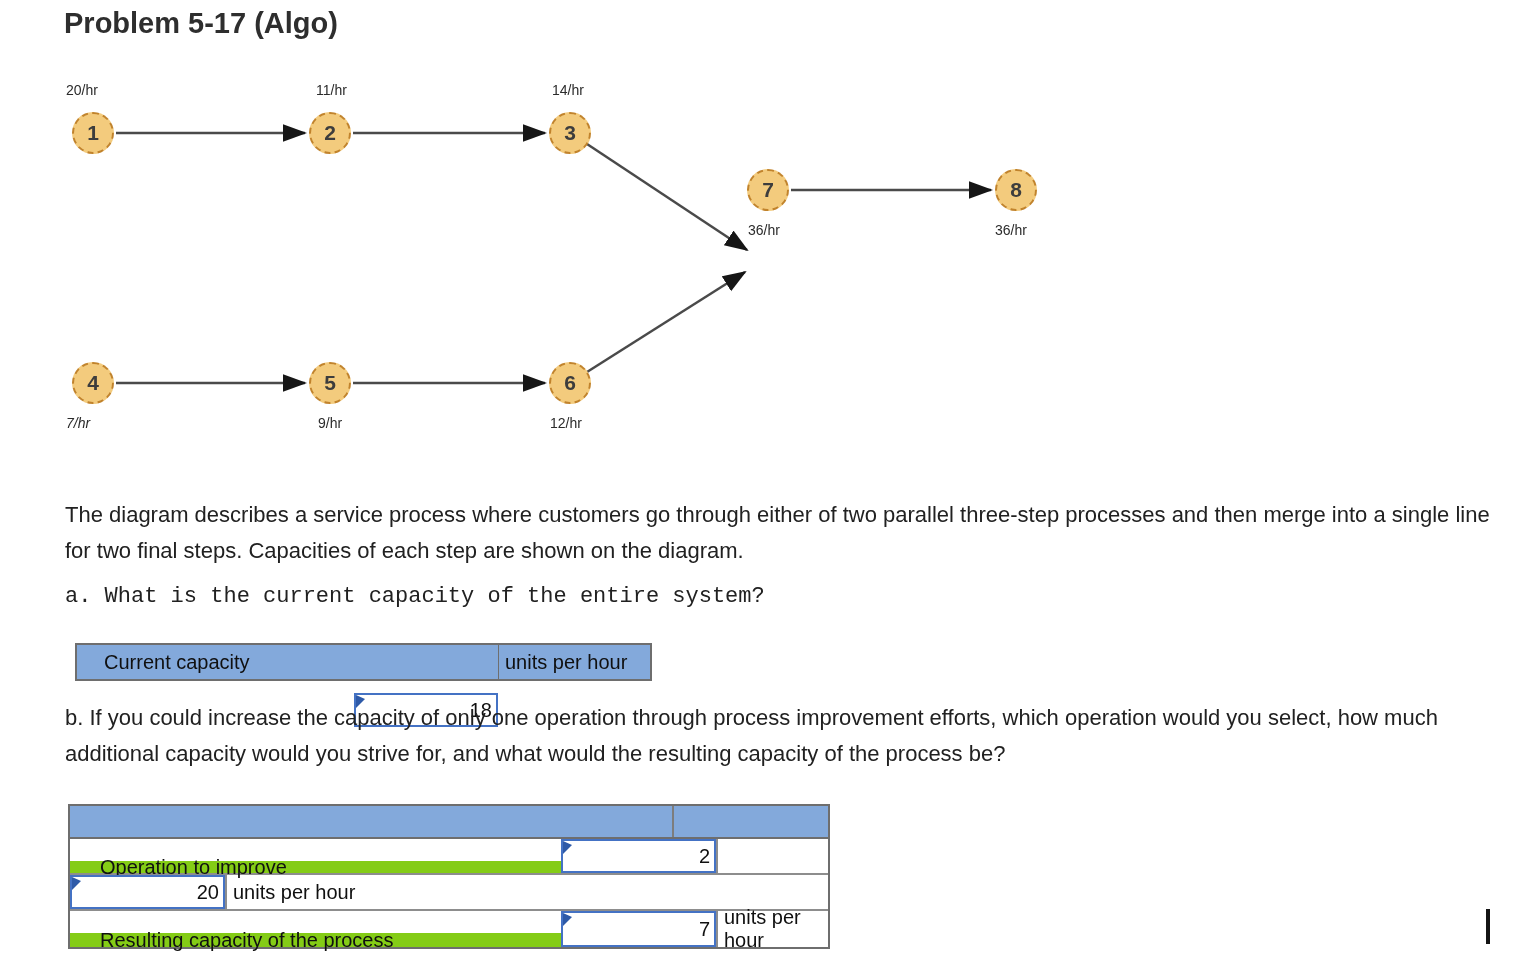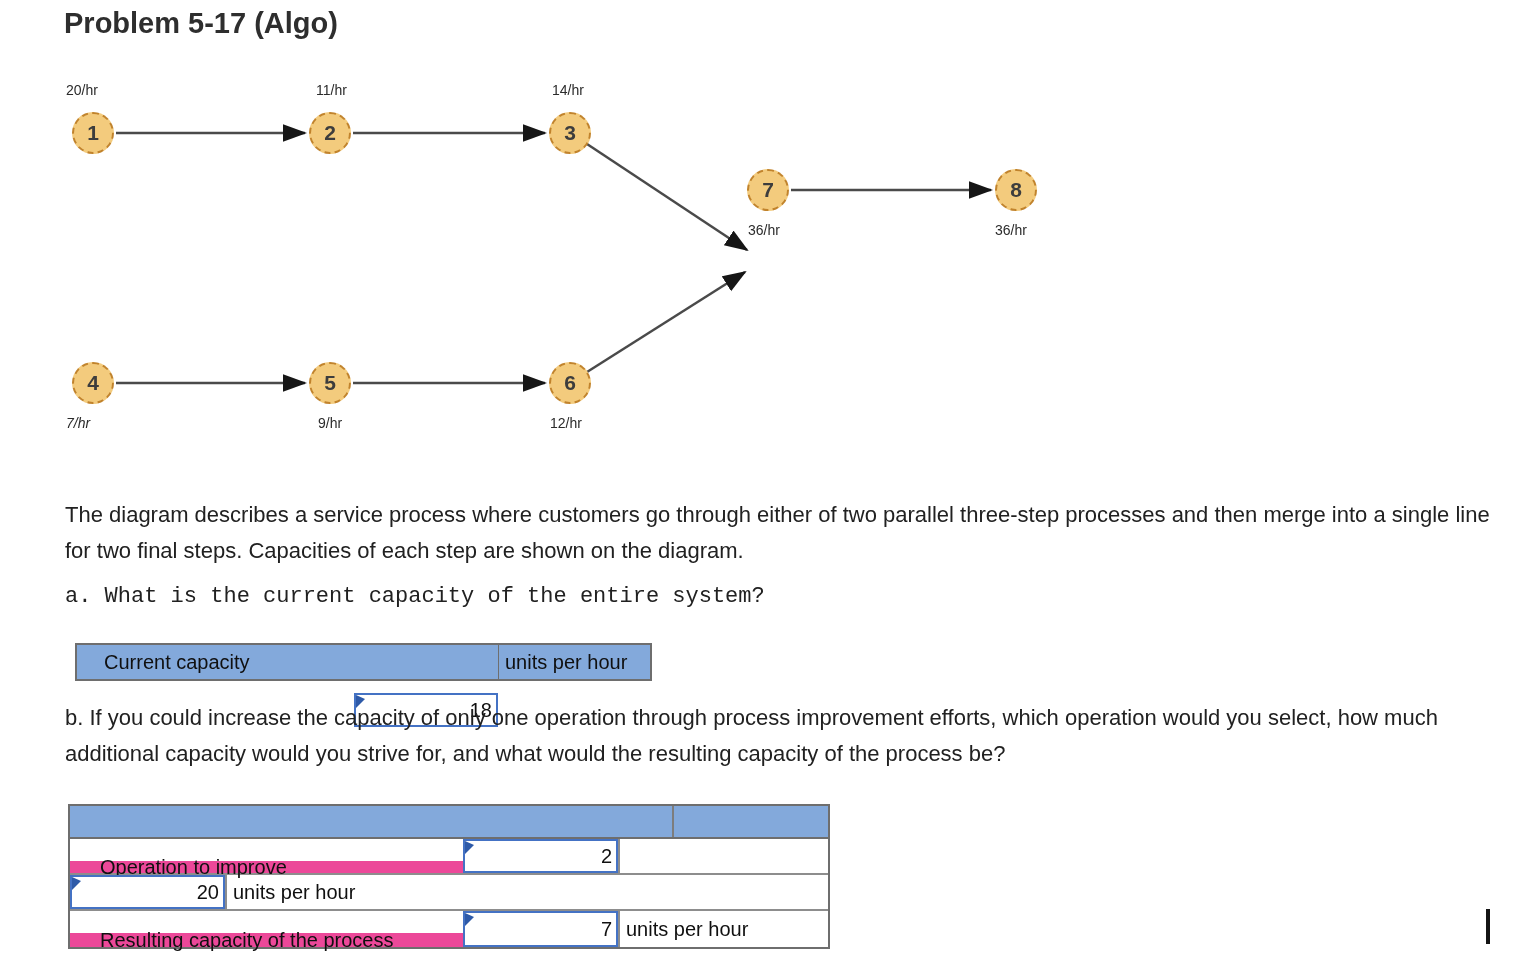--- a/index.html
+++ b/index.html
@@ -73,22 +73,22 @@
   #tableB {
     position:absolute; left:68px; top:804px; width:762px;
     border:2px solid #6e6e6e; background:#ffffff;
   }
   .tb-header { display:flex; height:33px; background:#83a9db; border-bottom:2px solid #6e6e6e; }
   .tb-header .h1 { width:604px; border-right:2px solid #7d7d7d; }
   .tb-header .h2 { flex:1; }
   .tb-row { display:flex; height:36px; border-bottom:2px solid #8d8d8d; }
   .tb-row:last-child { border-bottom:none; }
   .tb-label {
-    width:393px; display:flex; align-items:center;
-    padding-left:30px; font-size:20px; color:#101010; background:#ec4899;margin-top:22px;
+    width:491px; display:flex; align-items:center;
+    padding-left:30px; font-size:20px; color:#101010; background:#84cc16;margin-top:22px;
   }
   .tb-input { width:155px; }
   .tb-unit {
     flex:1; display:flex; align-items:center;
     padding-left:6px; font-size:20px; color:#101010;
     border-left:2px solid #8d8d8d;
   }
   
   #text-cursor {
     position:absolute; left:1486px; top:909px;

